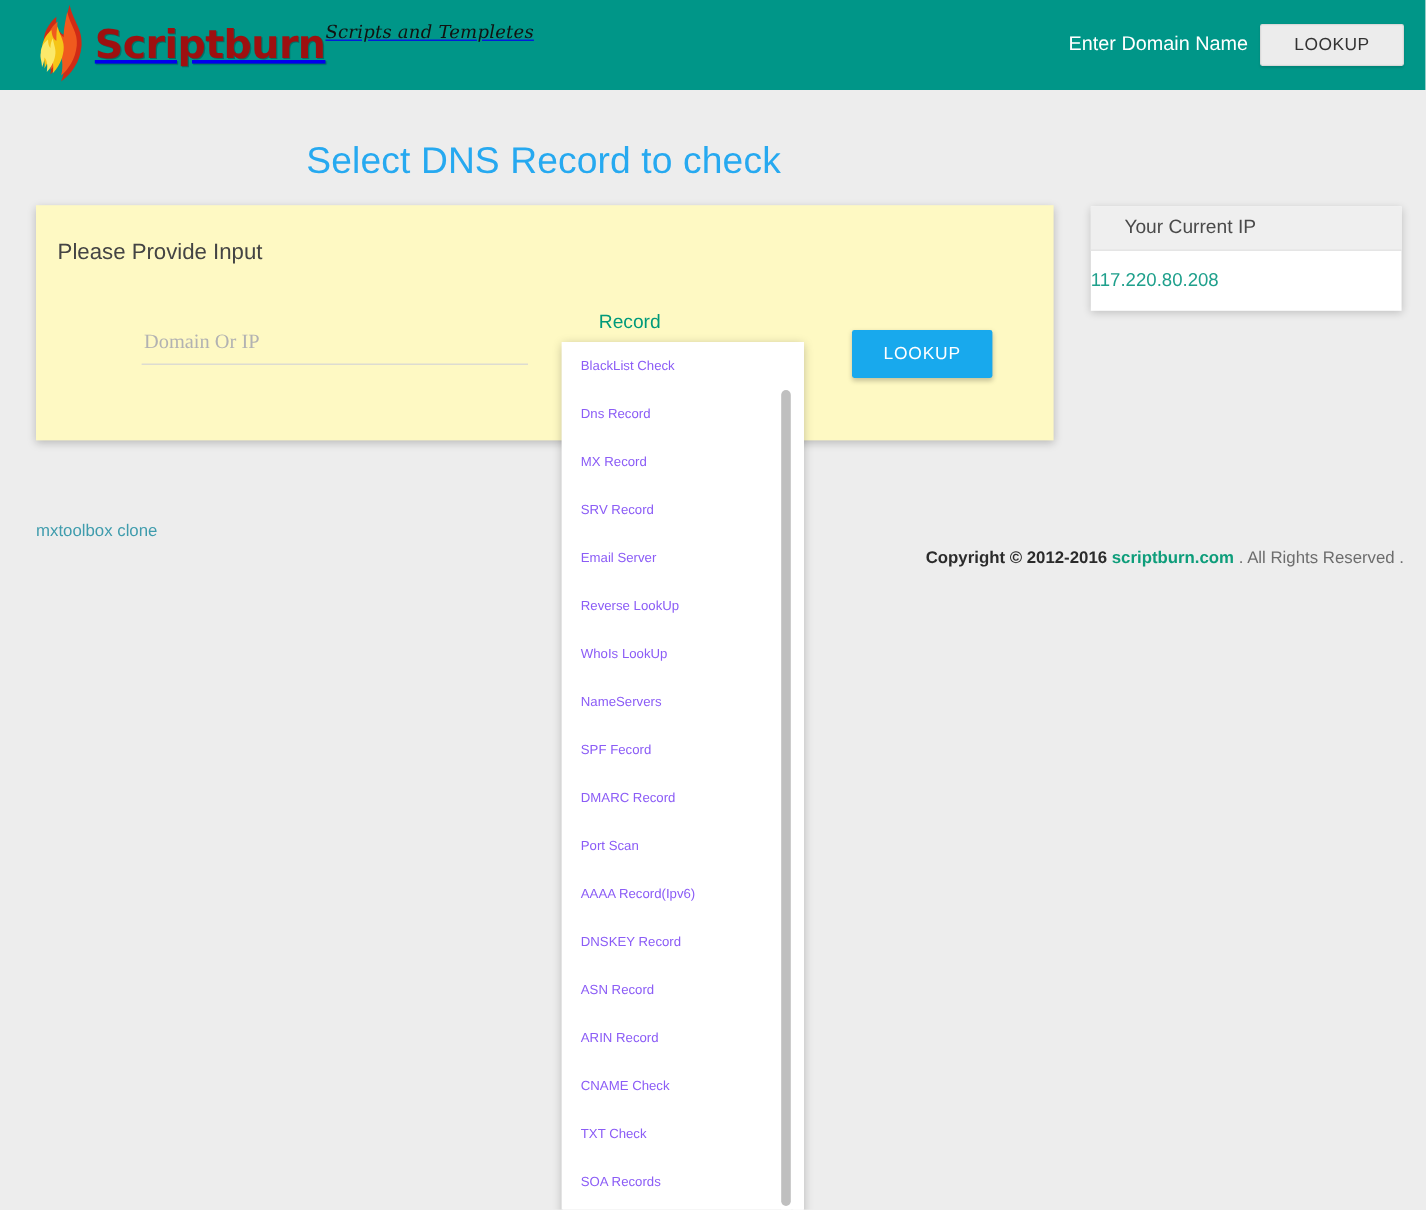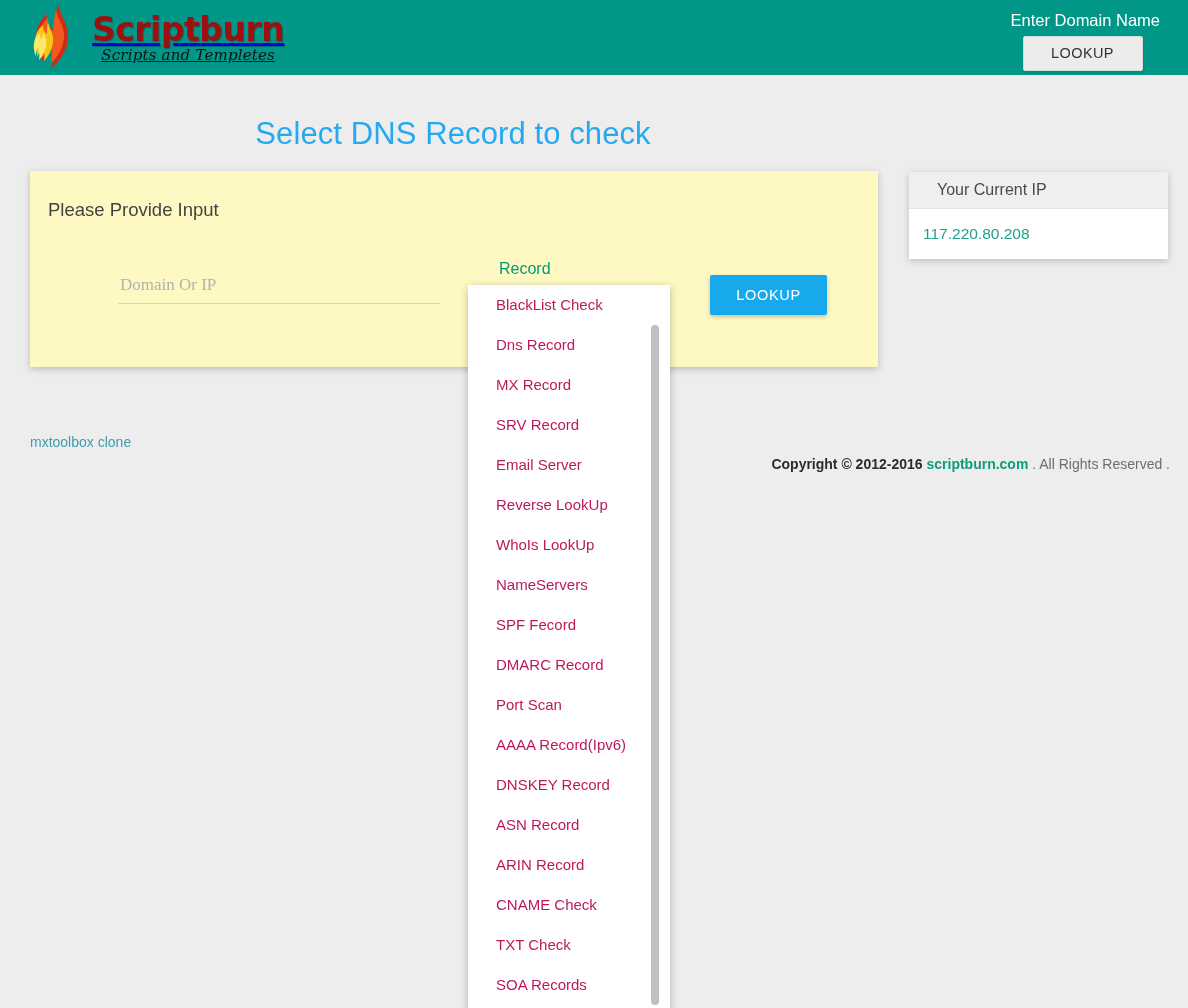--- a/index.html
+++ b/index.html
@@ -35,23 +35,22 @@
     height: 75px;
   }
   .brand-flame {
     width: 46px;
     height: 72px;
     display: block;
     flex: 0 0 auto;
   }
   .brand-text {
     display: flex;
-    flex-direction: column;
     justify-content: flex-end;
-    margin-left: 18px;
+    margin-left: 5px;
     line-height: 1;
   }
   .brand-name {
     font-family: "DejaVu Sans", sans-serif;
     font-weight: bold;
     font-size: 33px;
     letter-spacing: -0.5px;
     color: #9e1010;
     text-shadow: 1px 1px 0 rgba(0,0,0,0.25);
     margin: 0 0 2px 0;
@@ -80,21 +79,20 @@
     white-space: nowrap;
     cursor: pointer;
   }
   .nav-link:last-child { margin-right: 0; }
 
   .header-right {
     margin-left: auto;
     display: flex;
     align-items: center;
     margin-right: 18px;
-    flex-direction: column;
   }
   .header-domain-input {
     background: transparent;
     border: none;
     outline: none;
     color: #ffffff;
     font-family: "Liberation Sans", sans-serif;
     font-size: 16.5px;
     width: 175px;
     text-align: right;
@@ -222,23 +220,23 @@
   .dropdown-scrollarea {
     position: absolute;
     left: 0; top: 0;
     width: 183px;
     height: 730px;
     overflow: hidden;
   }
   .dropdown-item {
     height: 40px;
     line-height: 40px;
-    padding-left: 28px;
-    font-size: 15px;
-    color: #be185d;
+    padding-left: 16px;
+    font-size: 11px;
+    color: #8b5cf6;
     white-space: nowrap;
     cursor: pointer;
   }
   .dropdown-scrollbar-track {
     position: absolute;
     right: 11px;
     top: 0;
     width: 8px;
     height: 730px;
     background: #ffffff;
@@ -279,21 +277,20 @@
     display: flex;
     align-items: center;
     padding-left: 28px;
     font-size: 16px;
     color: #4a4a4a;
   }
   .ip-card-body {
     height: 49px;
     display: flex;
     align-items: center;
-    padding-left: 14px;
     font-size: 15.5px;
     color: #1fa08c;
   }
 
   
   .footer-left-link {
     position: absolute;
     left: 30px;
     top: 434px;
     font-size: 14px;

